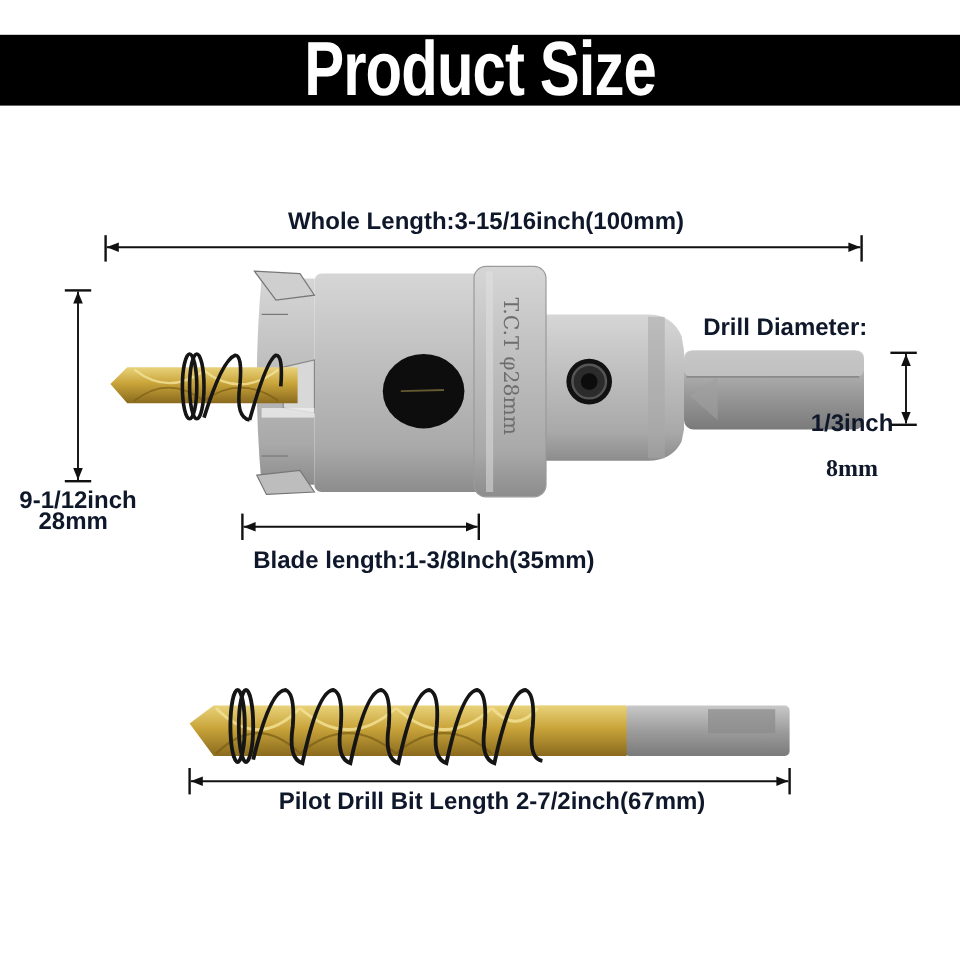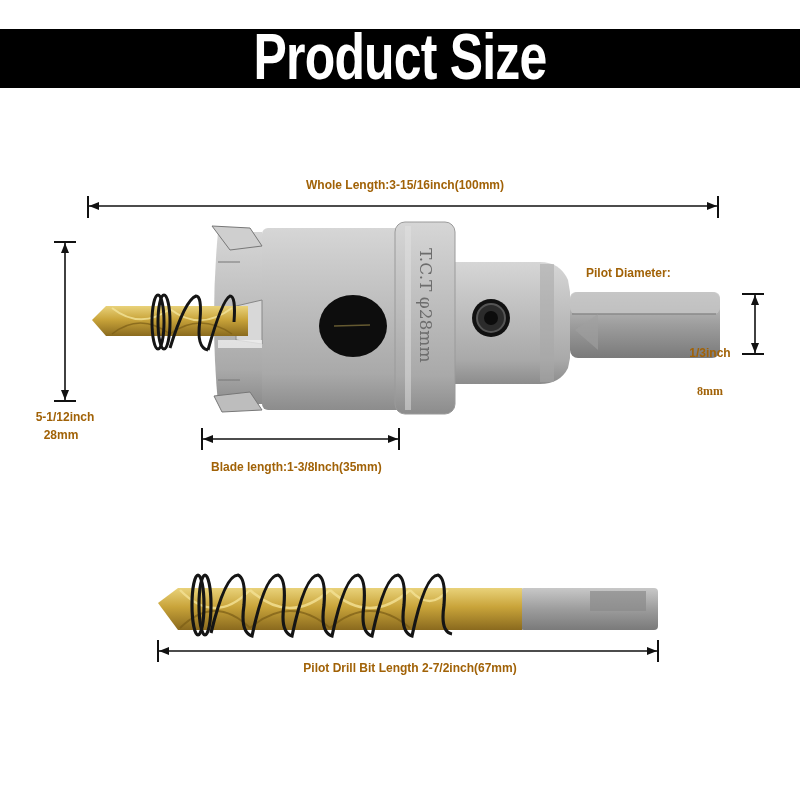--- a/index.html
+++ b/index.html
@@ -1,21 +1,21 @@
 <!DOCTYPE html>
 <html><head>
   <meta charset="utf-8">
   <style>
     html, body { margin: 0; padding: 0; background: #ffffff; }
     body { width: 800px; height: 800px; position: relative; overflow: hidden; font-family: "Liberation Sans", sans-serif; }
     .banner { position: absolute; left: 0; top: 29px; width: 800px; height: 59px; background: #000000; }
     .banner-title { position: absolute; left: 0; top: 22px; width: 800px; text-align: center; color: #ffffff;
       font-family: "Liberation Sans", sans-serif; font-weight: bold; font-size: 64px; line-height: 70px;
       letter-spacing: -1px; transform: scaleX(0.78); transform-origin: 400px 0; }
-    .label { position: absolute; color: #a16207; font-weight: bold; font-size: 12px; line-height: 18px; white-space: nowrap; }
+    .label { position: absolute; color: #0f172a; font-weight: bold; font-size: 20px; line-height: 18px; white-space: nowrap; }
     .label.center { text-align: center; }
     svg.art { position: absolute; left: 0; top: 0; }
   </style>
 </head>
 <body>
 
 <div class="banner"></div>
 <div class="banner-title">Product Size</div>
 
 <svg class="art" width="800" height="800" viewBox="0 0 800 800">
@@ -134,22 +134,22 @@
 
   <g>
     <line x1="158" y1="640" x2="158" y2="662" stroke="#111" stroke-width="2"></line>
     <line x1="658" y1="640" x2="658" y2="662" stroke="#111" stroke-width="2"></line>
     <line x1="159" y1="651" x2="657" y2="651" stroke="#111" stroke-width="1.6" marker-start="url(#arrStart)" marker-end="url(#arrEnd)"></line>
   </g>
 </svg>
 
 <div class="label center" style="left:200px; top:176px; width:410px;">Whole Length:3-15/16inch(100mm)</div>
 
-<div class="label" style="left:586px; top:264px;">Pilot Diameter:</div>
+<div class="label" style="left:586px; top:264px;">Drill Diameter:</div>
 <div class="label center" style="left:665px; top:344px; width:90px;">1/3inch</div>
 <div class="label center" style="left:665px; top:382px; width:90px;font-family:Liberation Serif, serif;">8mm</div>
 
-<div class="label center" style="left:10px; top:408px; width:110px;">5-1/12inch</div>
+<div class="label center" style="left:10px; top:408px; width:110px;">9-1/12inch</div>
 <div class="label center" style="left:6px; top:426px; width:110px;">28mm</div>
 
 <div class="label" style="left:163px; top:458px;margin-left:48px;">Blade length:1-3/8Inch(35mm)</div>
 
 <div class="label center" style="left:180px; top:659px; width:460px;">Pilot Drill Bit Length 2-7/2inch(67mm)</div>
 
 </body></html>

